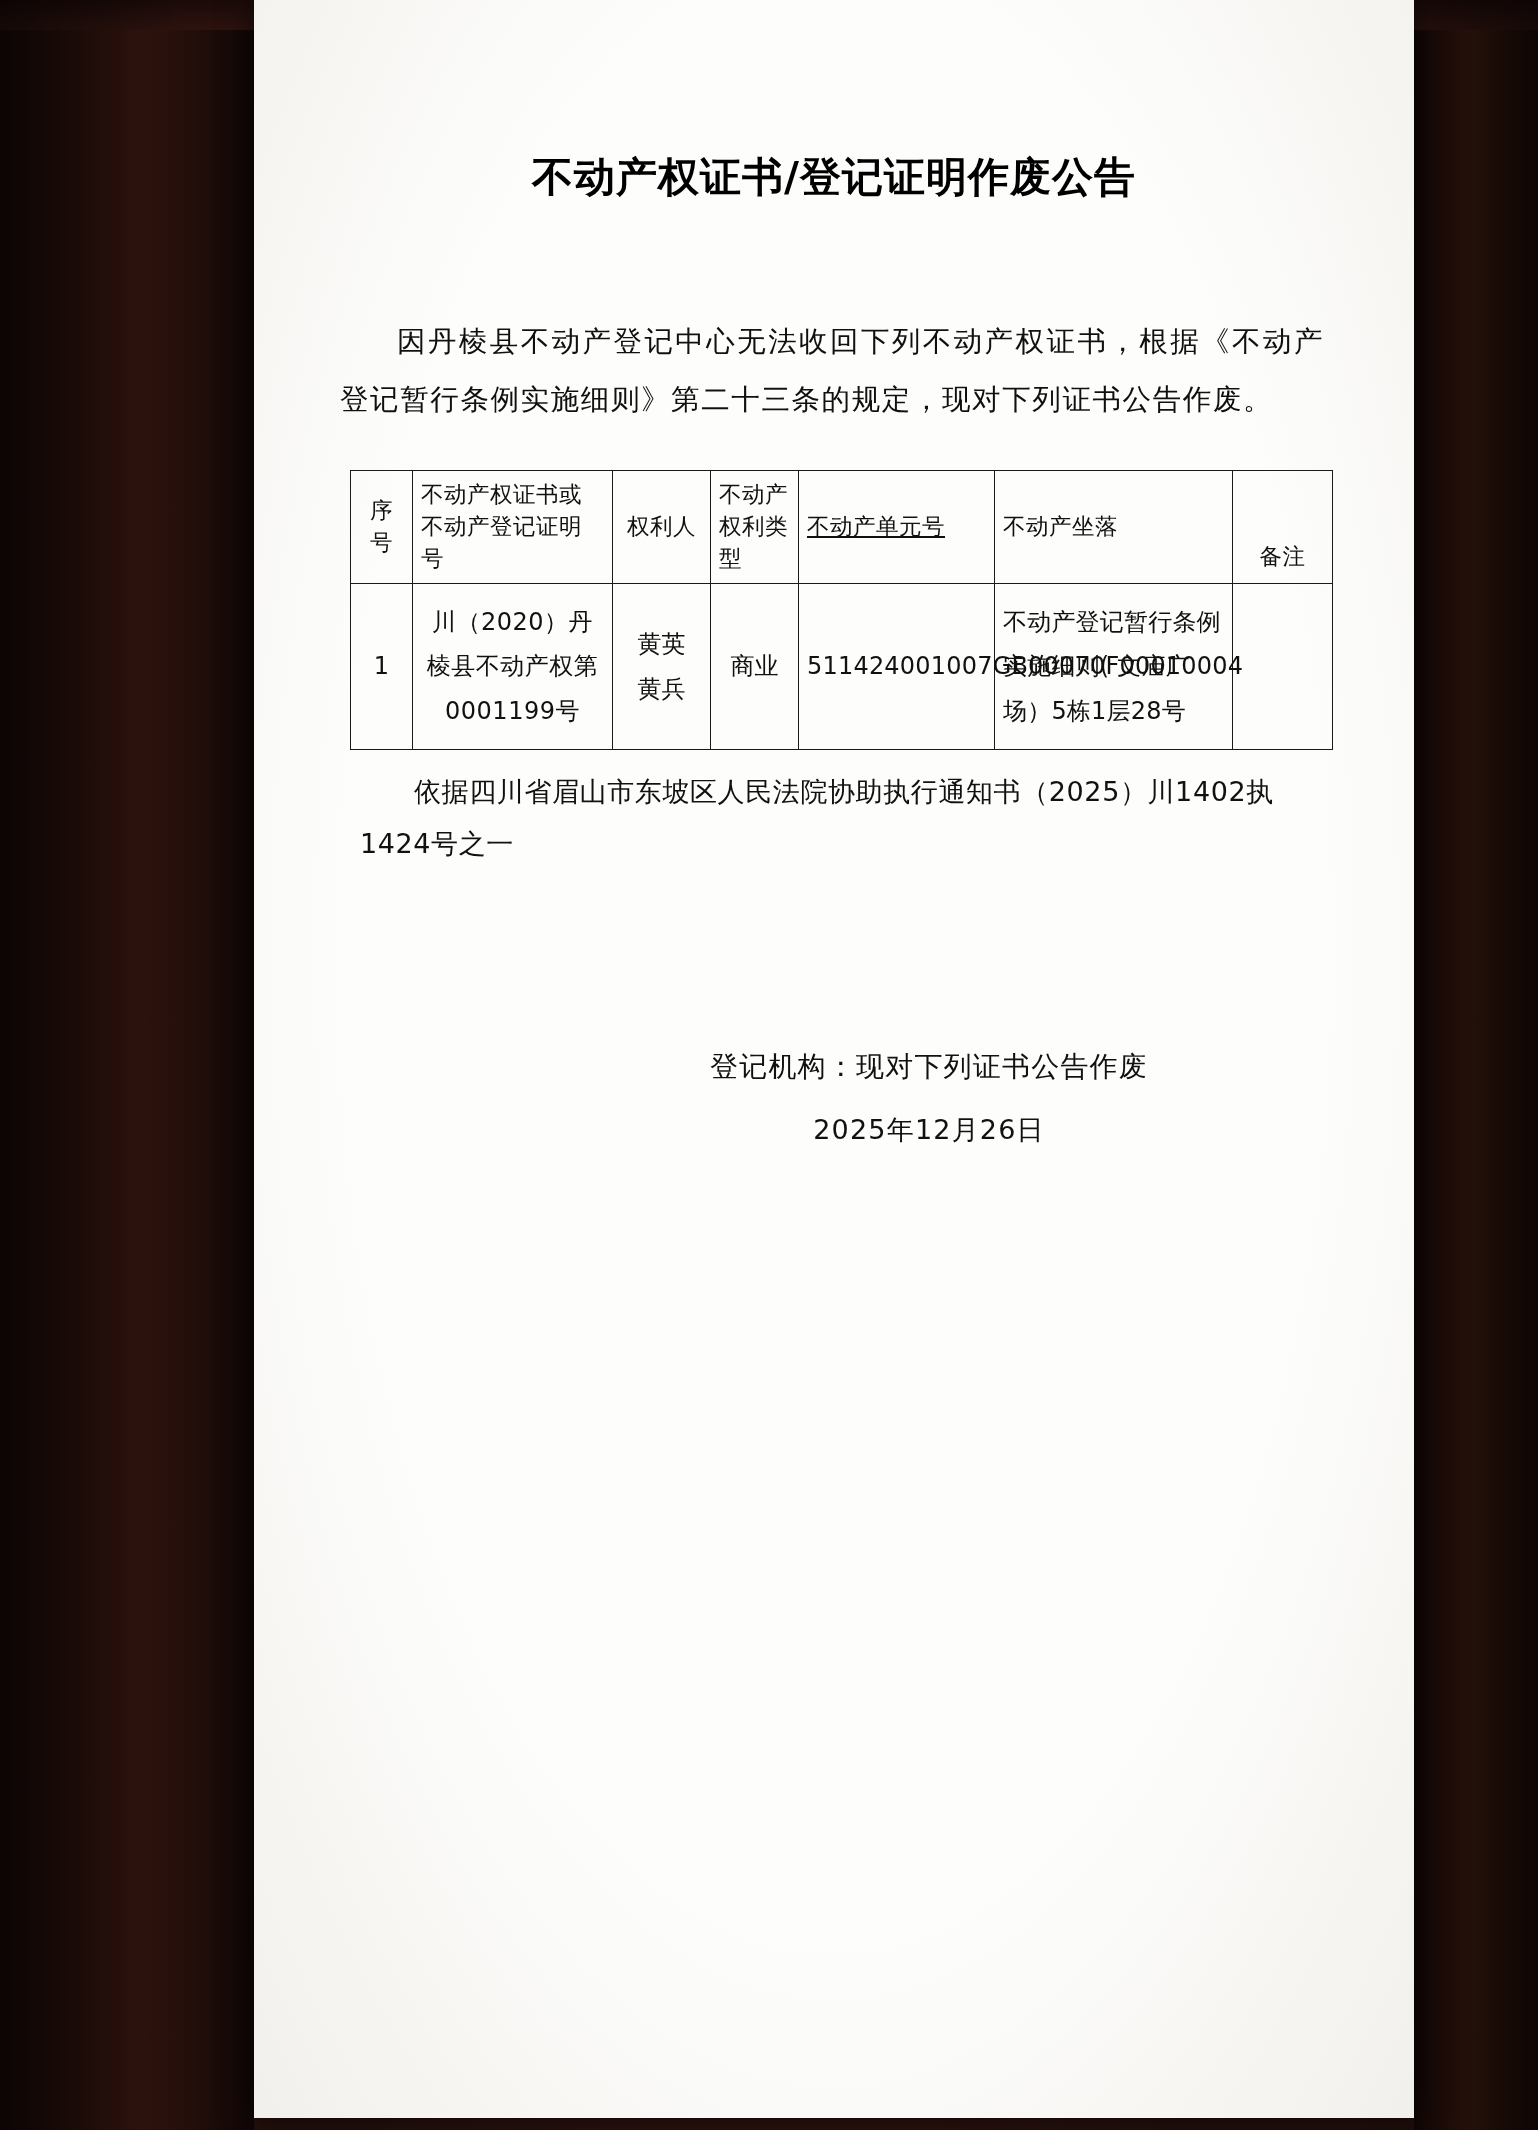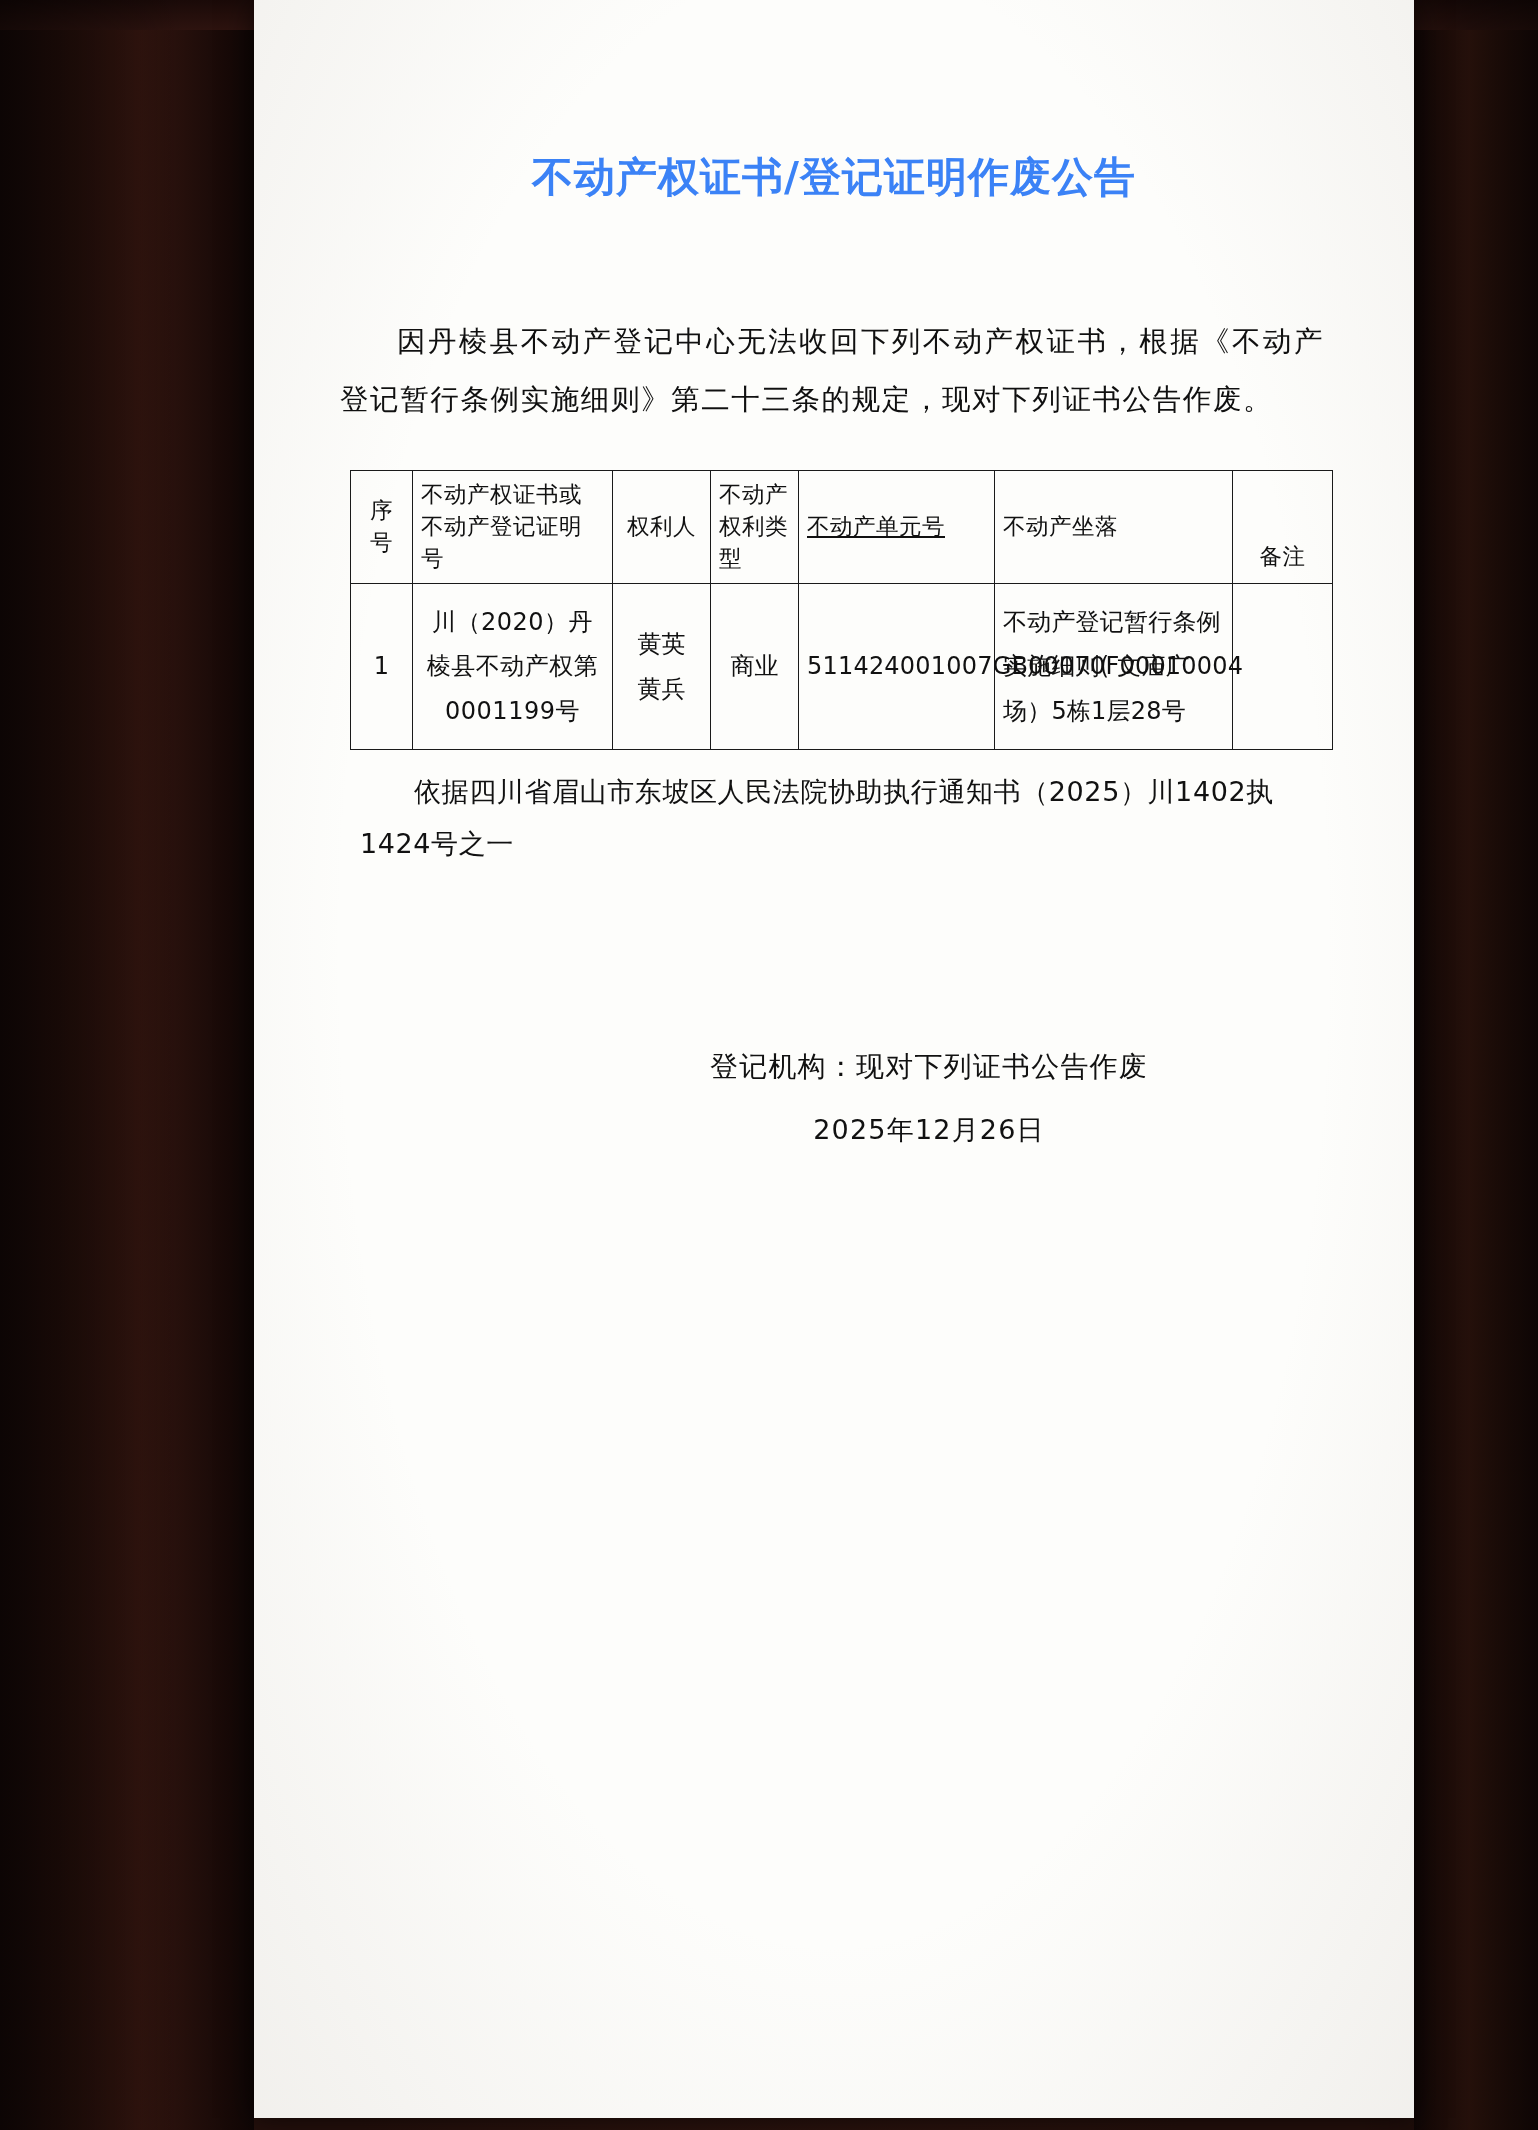--- a/index.html
+++ b/index.html
@@ -64,21 +64,21 @@
     color: #121212;
   }
   .doc-title {
     margin: 0;
     padding-top: 150px;
     text-align: center;
     font-family: "DejaVu Sans", "Liberation Sans", sans-serif;
     font-weight: 700;
     font-size: 41px;
     letter-spacing: 1px;
-    color: #3b82f6;
+    color: #000000;
   }
   .body-para {
     margin: 0;
     padding-top: 108px;
     font-family: Liberation Serif, serif;
     font-size: 28.5px;
     line-height: 2.02;
     text-align: justify;
     text-indent: 2em;
     letter-spacing: 1.6px;

